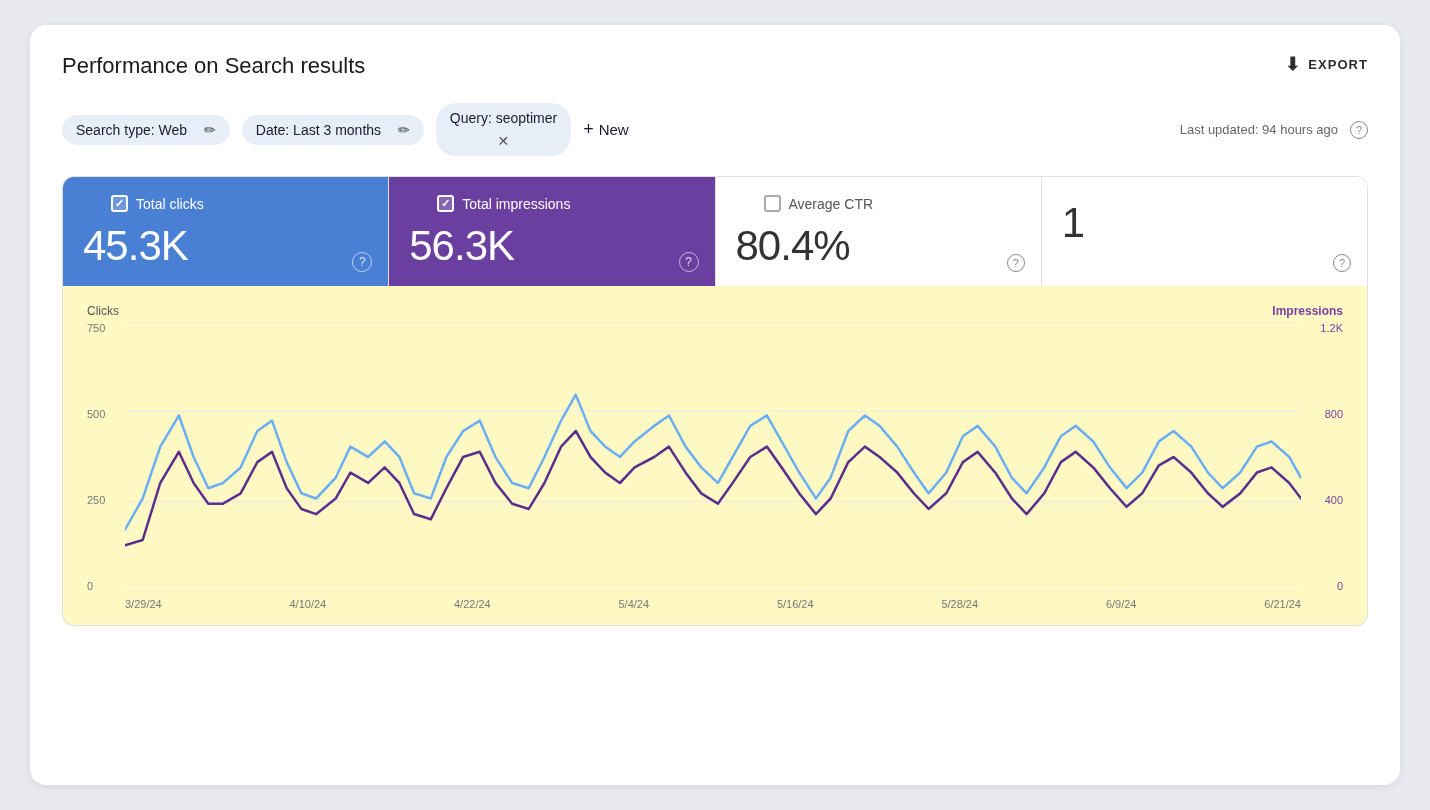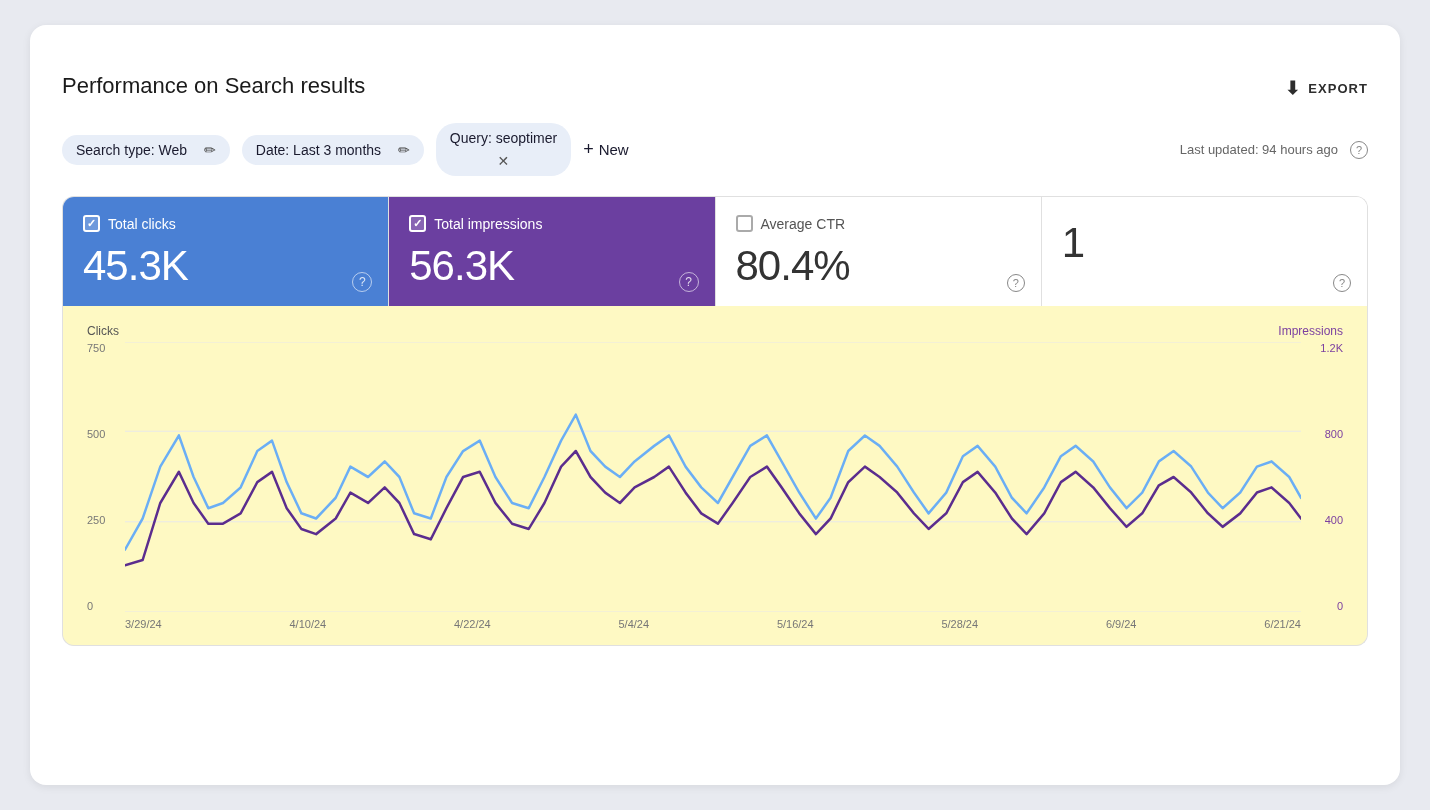--- a/index.html
+++ b/index.html
@@ -14,24 +14,23 @@
     .card {
       background: #fff;
       border-radius: 16px;
       width: 1370px;
       min-height: 760px;
       padding: 28px 32px 24px 32px;
       box-shadow: 0 2px 8px rgba(0,0,0,0.08);
     }
     .header-row {
       display: flex;
-      align-items: flex-end;
+      align-items: flex-start;
       justify-content: space-between;
       margin-bottom: 24px;
-      margin-top: 20px;
     }
     .page-title {
       font-size: 22px;
       font-weight: 500;
       color: #1a1a1a;
     }
     .export-btn {
       display: flex;
       align-items: center;
       gap: 7px;
@@ -144,20 +143,21 @@
     .metric-card.purple {
       background: #6b3fa0;
     }
     .metric-card.white {
       background: #fff;
     }
     .metric-label-row {
       display: flex;
       align-items: center;
       gap: 8px;
+      margin-left: 28px;
     }
     .metric-checkbox {
       width: 17px;
       height: 17px;
       border: 2px solid #fff;
       border-radius: 3px;
       display: inline-flex;
       align-items: center;
       justify-content: center;
       background: transparent;
@@ -230,21 +230,21 @@
       margin-bottom: 4px;
     }
     .chart-label-left {
       font-size: 12px;
       color: #555;
       font-weight: 500;
     }
     .chart-label-right {
       font-size: 12px;
       color: #7b3fa0;
-      font-weight: 400;
+      font-weight: 700;
     }
     .chart-inner {
       position: relative;
       width: 100%;
       height: 270px;
     }
     .y-axis-left {
       position: absolute;
       left: 0;
       top: 0;

